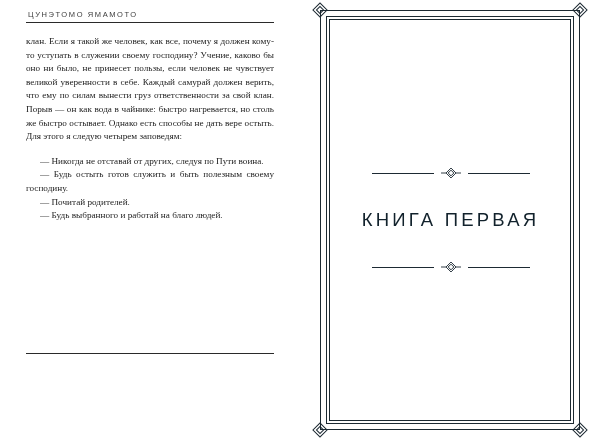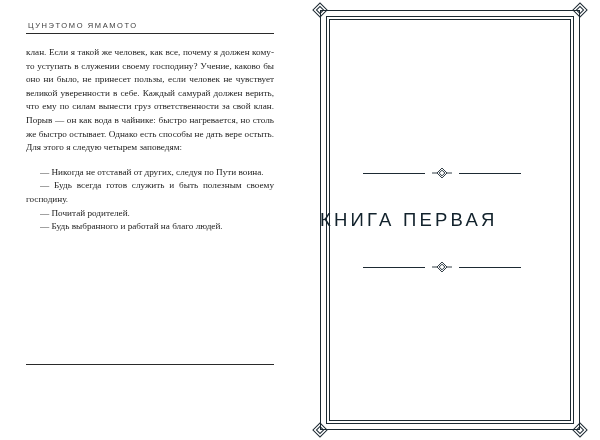--- a/index.html
+++ b/index.html
@@ -22,21 +22,20 @@
     box-sizing: border-box;
   }
 
   
   .page-left {
     position: relative;
     width: 300px;
     height: 378px;
     box-sizing: border-box;
     padding: 10px 26px 18px 26px;
-    margin-top: 11px;
   }
   .running-head {
     font-family: "Liberation Sans", sans-serif;
     font-size: 7.5px;
     letter-spacing: 1.6px;
     color: #3a3a3a;
     text-transform: uppercase;
     padding-left: 2px;
     margin-bottom: 3px;
     white-space: nowrap;
@@ -123,24 +122,25 @@
     color: #1d2a33;
   }
   .corner svg { display: block; }
   .c-tl { left: 12px; top: 2px; }
   .c-tr { right: 12px; top: 2px; }
   .c-bl { left: 12px; bottom: 2px; }
   .c-br { right: 12px; bottom: 2px; }
 
   .title-stack {
     position: absolute;
-    left: 20px;
+    left: 37px;
     right: 36px;
     top: 50%;
     transform: translateY(-50%);
+    text-align: center;
   }
   .orn {
     display: flex;
     align-items: center;
     justify-content: center;
     gap: 6px;
     color: #1d2a33;
   }
   .orn .line {
     height: 1px;
@@ -164,21 +164,21 @@
 
   <div class="page-left">
     <div class="running-head">Цунэтомо Ямамото</div>
     <hr class="head-rule">
 
     <div class="body-col">
       <p>клан. Если я такой же человек, как все, почему я должен кому-то уступать в служении своему господину? Учение, каково бы оно ни было, не принесет пользы, если человек не чувствует великой уверенности в себе. Каждый самурай должен верить, что ему по силам вынести груз ответственности за свой клан. Порыв — он как вода в чайнике: быстро нагревается, но столь же быстро остывает. Однако есть способы не дать вере остыть. Для этого я следую четырем заповедям:</p>
 
       <div class="list-block">
         <p class="list-item">— Никогда не отставай от других, следуя по Пути воина.</p>
-        <p class="list-item">— Будь всегда готов служить и быть полезным своему господину.</p>
+        <p class="list-item">— Будь остыть готов служить и быть полезным своему господину.</p>
         <p class="list-item">— Почитай родителей.</p>
         <p class="list-item">— Будь выбранного и работай на благо людей.</p>
       </div>
 
     </div>
 
     <hr class="footer-rule">
   </div>
 
   <div class="page-right">

